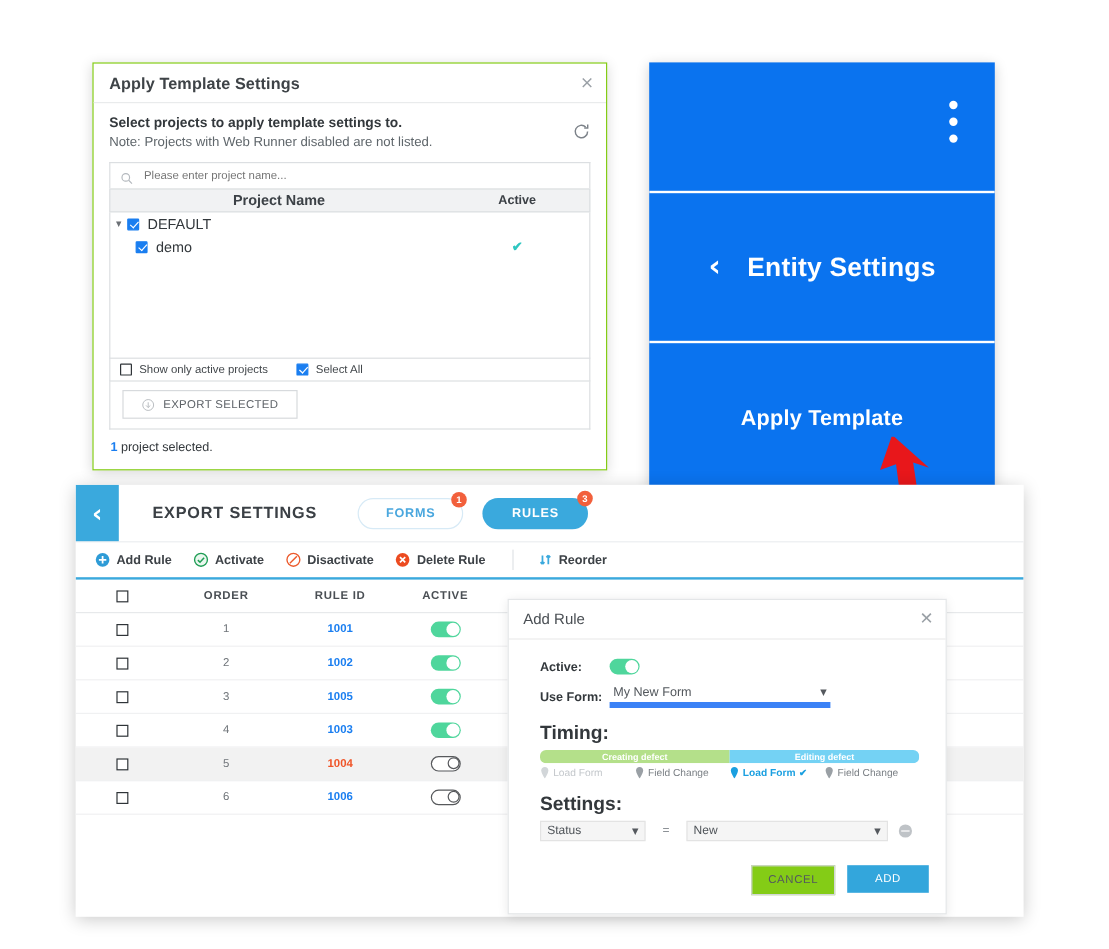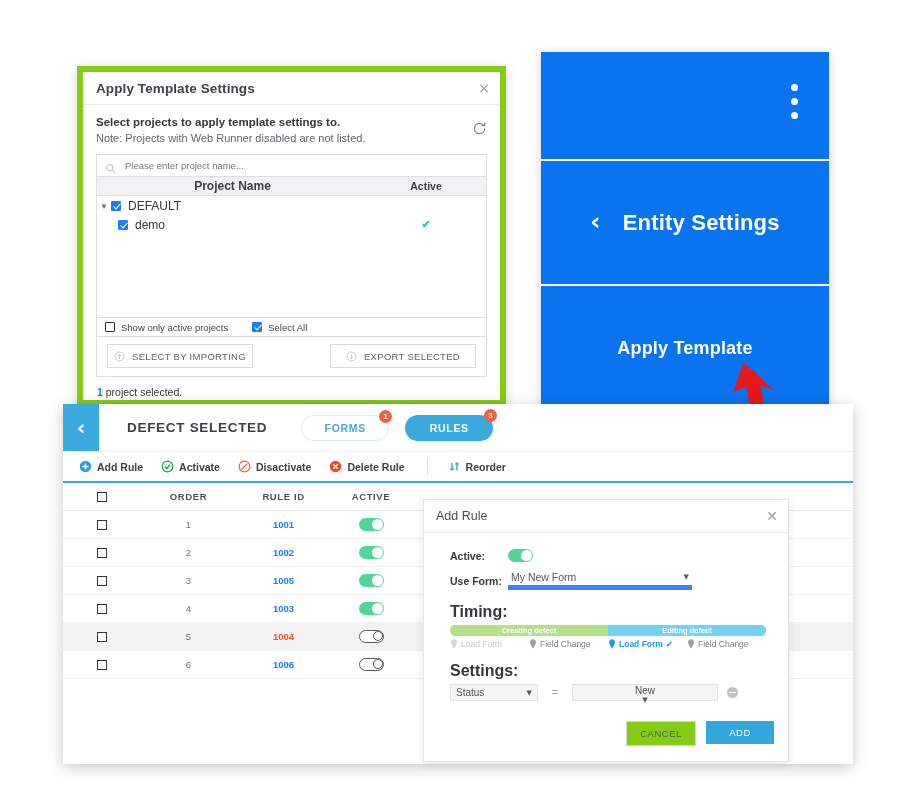--- a/index.html
+++ b/index.html
@@ -12,25 +12,25 @@
     height: 791px;
     position: relative;
     font-family: "Liberation Sans", sans-serif;
     overflow: hidden;
   }
 
   
   #apply-dialog {
     position: absolute;
     left: 77px;
-    top: 66px;
+    top: 52px;
     width: 429px;
     height: 340px;
     background: #ffffff;
-    border: 6px solid #84cc16;
+    border: 1px solid #84cc16;
     box-shadow: 0 2px 10px rgba(0,0,0,0.16);
     box-sizing: border-box;
   }
   #apply-dialog .dlg-title-bar {
     height: 32px;
     border-bottom: 1px solid #e9ebec;
     display: flex;
     align-items: center;
     padding: 0 10px 0 13px;
     position: relative;
@@ -356,21 +356,21 @@
   .topt .tick { color: #1a9fe0; font-weight: bold; margin-left: 3px; font-size: 8px; }
 
   .cond-row { display: flex; align-items: center; margin-top: 4px; }
   .cond-sel {
     height: 17px; background: #f5f5f5; border: 1px solid #e3e3e3;
     display: flex; align-items: center; justify-content: space-between;
     font-size: 10px; color: #4e5358; padding: 0 5px; box-sizing: border-box;
     cursor: pointer;
   }
   .cond-sel.s1 { width: 88px; }
-  .cond-sel.s2 { width: 146px; flex-direction: column; }
+  .cond-sel.s2 { width: 168px; }
   .cond-eq { width: 34px; text-align: center; font-size: 10px; color: #8d9297; }
   .cond-del {
     width: 11px; height: 11px; border-radius: 50%;
     background: #bfc3c7; margin-left: 9px; position: relative; cursor: pointer;
   }
   .cond-del:after {
     content: ""; position: absolute; left: 2px; top: 4.5px;
     width: 7px; height: 1.6px; background: #fff;
   }
   .ar-footer {
@@ -441,30 +441,20 @@
       <span class="sp"></span>
       <span class="cb checked"></span>
       <span class="lbl">Select All</span>
     </div>
 
     <div class="btn-row">
       <div class="ghost-btn">
         <span class="gi">
           <svg viewBox="0 0 16 16" width="11" height="11" fill="none" stroke="currentColor" stroke-width="1.2">
             <circle cx="8" cy="8" r="6.6"></circle>
-              <path d="M8 11.3V4.9"></path>
-              <path d="M5.4 7.3L8 4.7l2.6 2.6"></path>
-          </svg>
-        </span>
-        <span>SELECT BY IMPORTING</span>
-      </div>
-      <div class="ghost-btn">
-        <span class="gi">
-          <svg viewBox="0 0 16 16" width="11" height="11" fill="none" stroke="currentColor" stroke-width="1.2">
-            <circle cx="8" cy="8" r="6.6"></circle>
               <path d="M8 4.7v6.4"></path>
               <path d="M5.4 8.5L8 11.1l2.6-2.6"></path>
           </svg>
         </span>
         <span>EXPORT SELECTED</span>
       </div>
     </div>
 
     <div class="sel-count">
       <b>1</b><span> project selected.</span>
@@ -490,21 +480,21 @@
       <svg width="66" height="52" viewBox="0 0 66 52">
         <polygon points="2,3 2,34 13,25 25,49 38,42 26,19 40,19" fill="#e8171b" transform="rotate(19 20 26)"></polygon>
       </svg>
     </span>
   </div>
 </div>
 
 <div id="defect-panel">
   <div class="ds-header">
     <div class="ds-back">‹</div>
-    <div class="ds-title">DEFECT SELECTED</div>
+    <div class="ds-title">EXPORT SETTINGS</div>
     <div class="ds-tabs">
       <div class="pill outline">
         <span>FORMS</span>
         <span class="badge">1</span>
       </div>
       <div class="pill solid">
         <span>RULES</span>
         <span class="badge">3</span>
       </div>
     </div>

